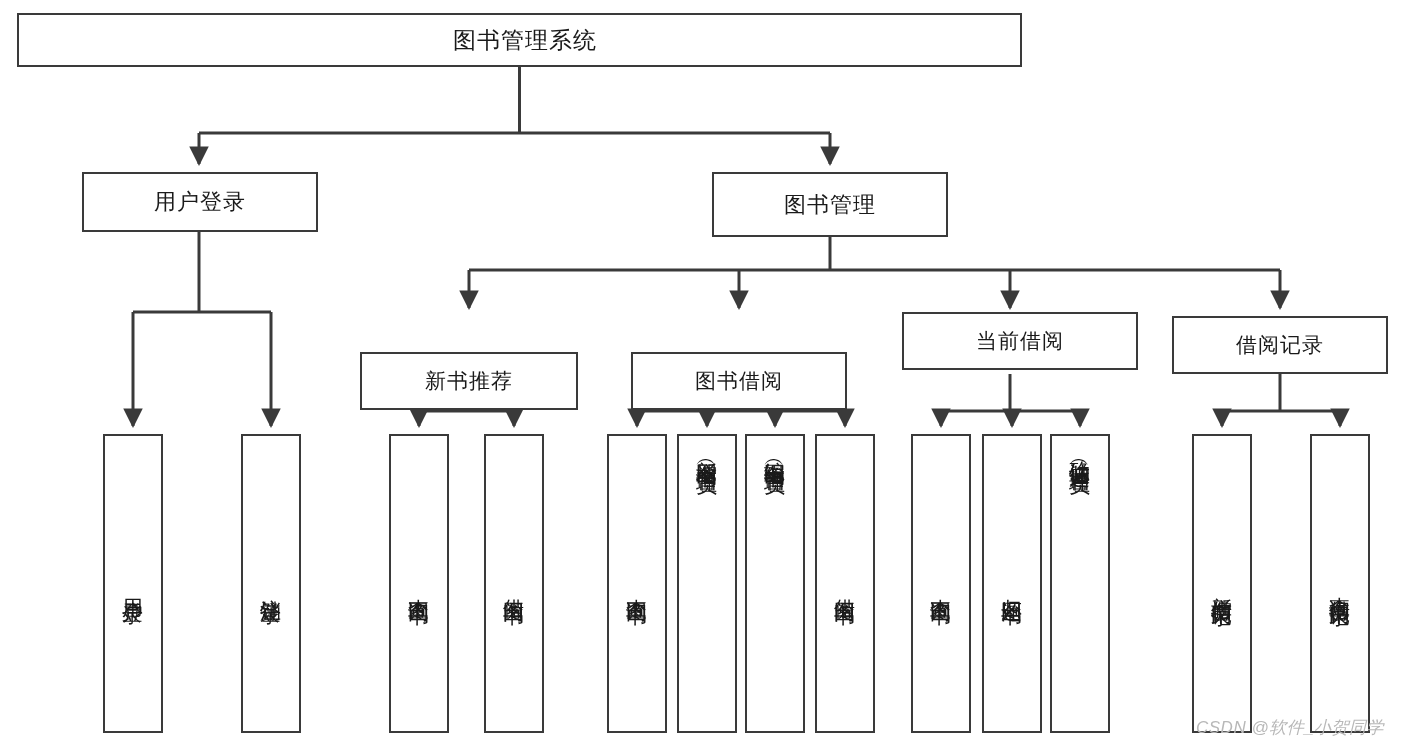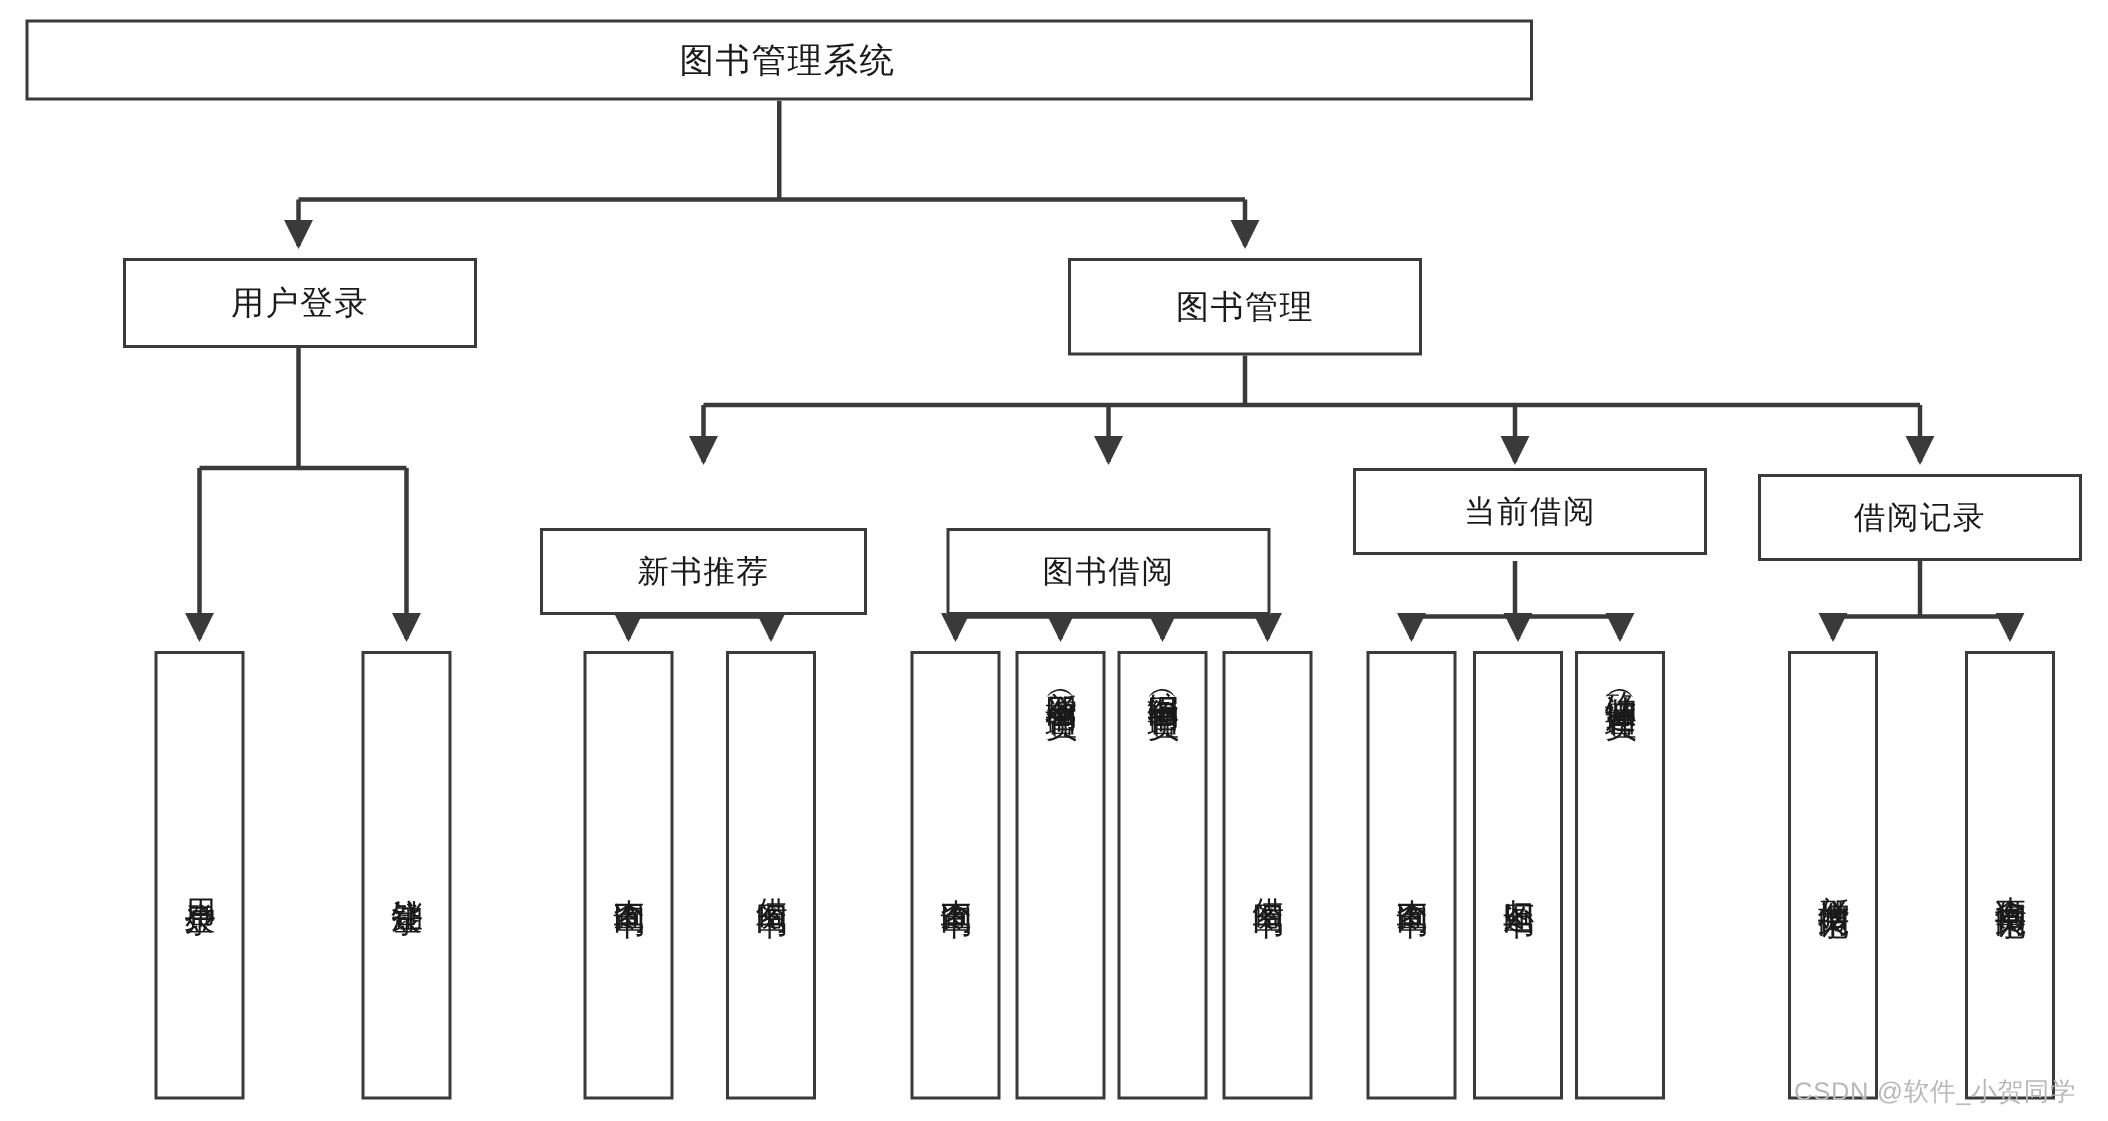--- a/index.html
+++ b/index.html
@@ -186,15 +186,15 @@
   <div class="node leaf" style="left:1050px; top:434px; width:60px; height:299px; align-items:flex-start; padding-top:8px;">
     <span class="vlabel">确认归还（管理员）</span>
   </div>
   <div class="node leaf" style="left:1192px; top:434px; width:60px; height:299px;">
     <span class="vlabel">新增借阅记录</span>
   </div>
   <div class="node leaf" style="left:1310px; top:434px; width:60px; height:299px;">
     <span class="vlabel">查询借阅记录</span>
   </div>
 
-  <div class="watermark" style="left:1196px; top:716px;">CSDN @软件_小贺同学</div>
+  <div class="watermark" style="left:1196px; top:716px;font-style:italic;">CSDN @软件_小贺同学</div>
 
 </div>
 
 </body></html>

